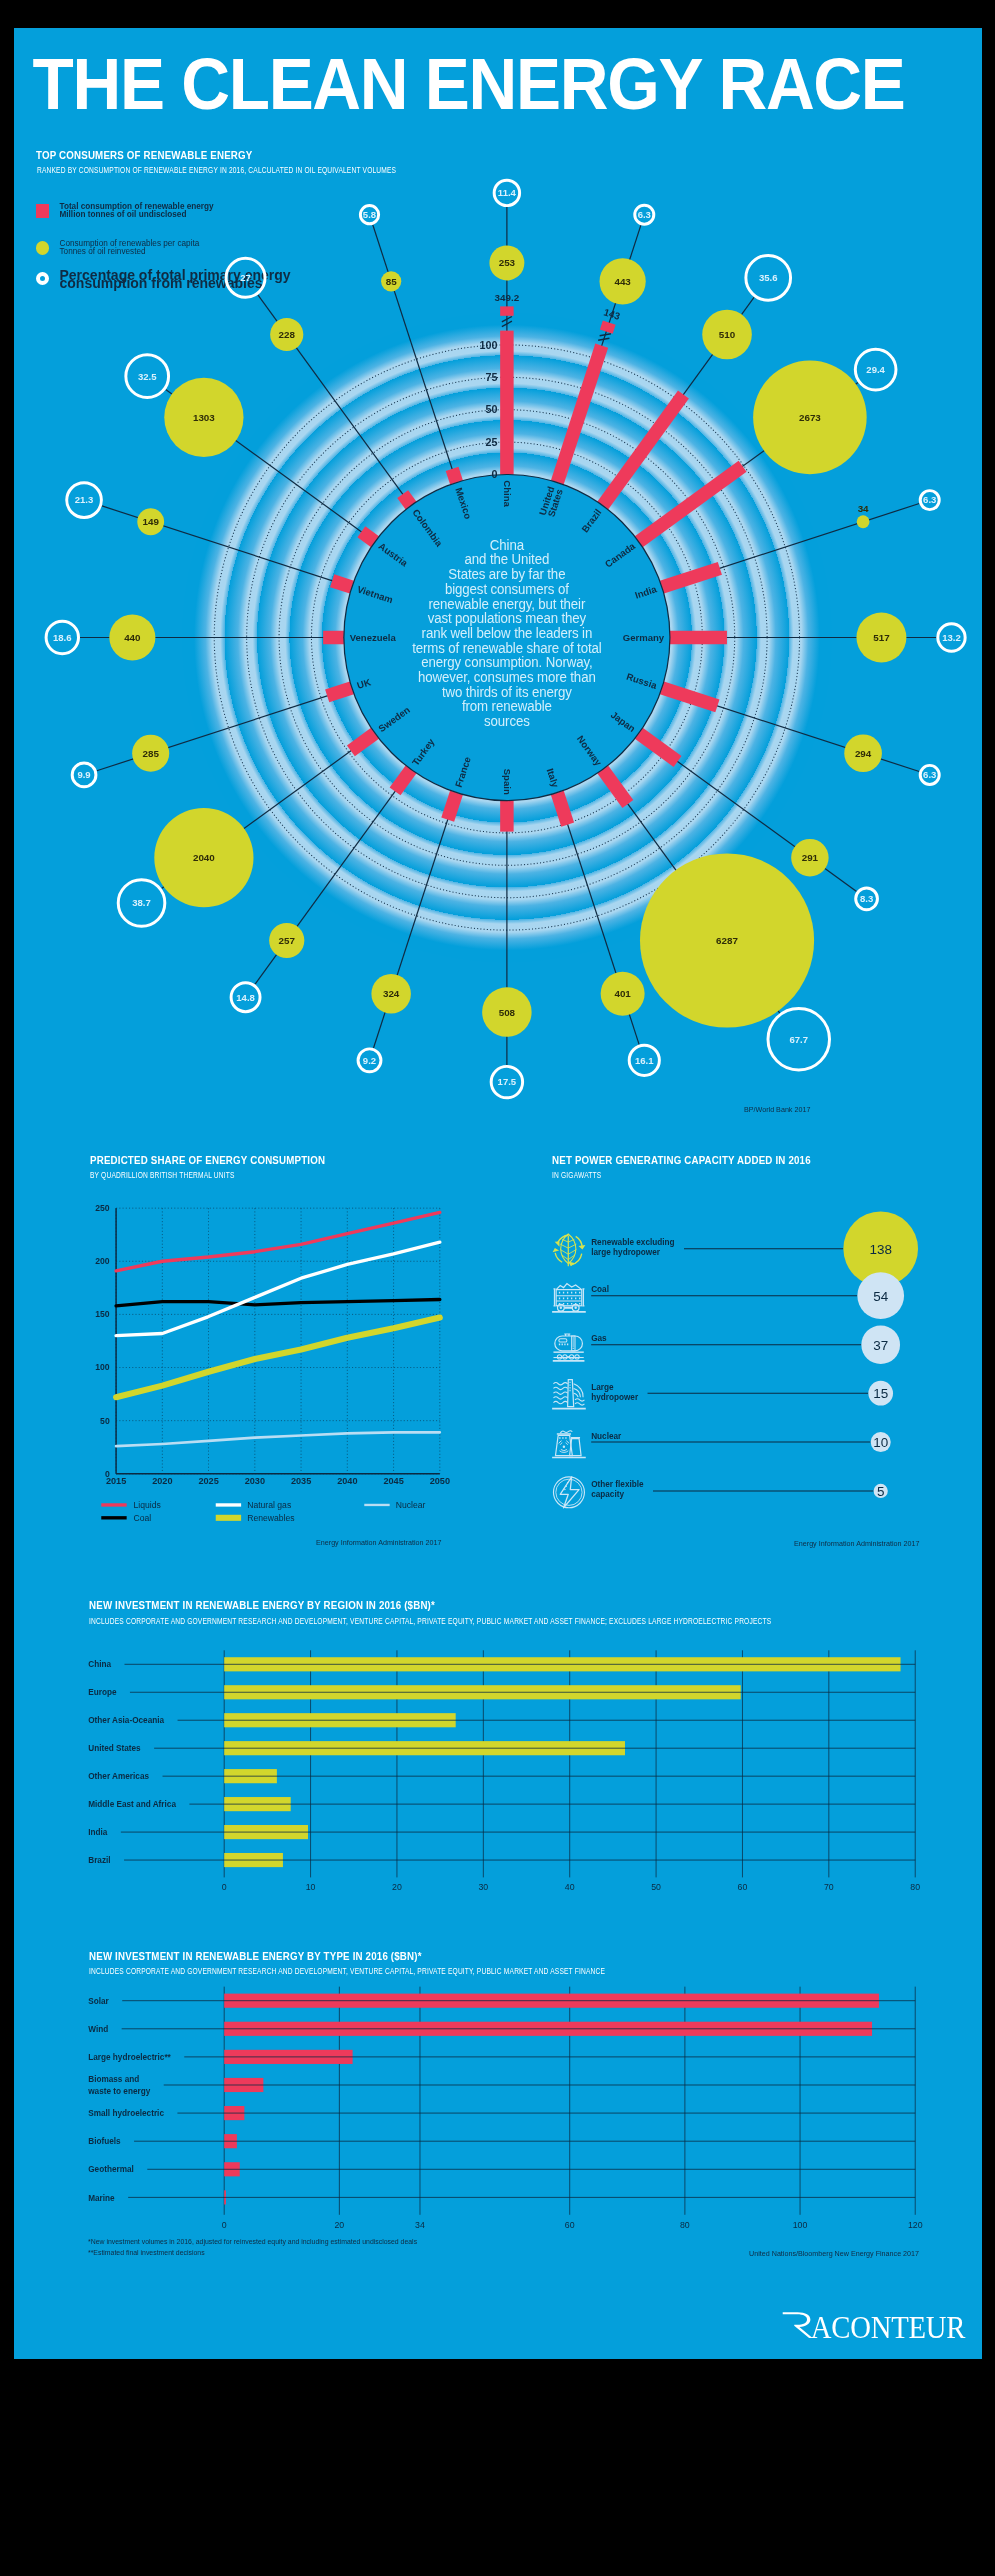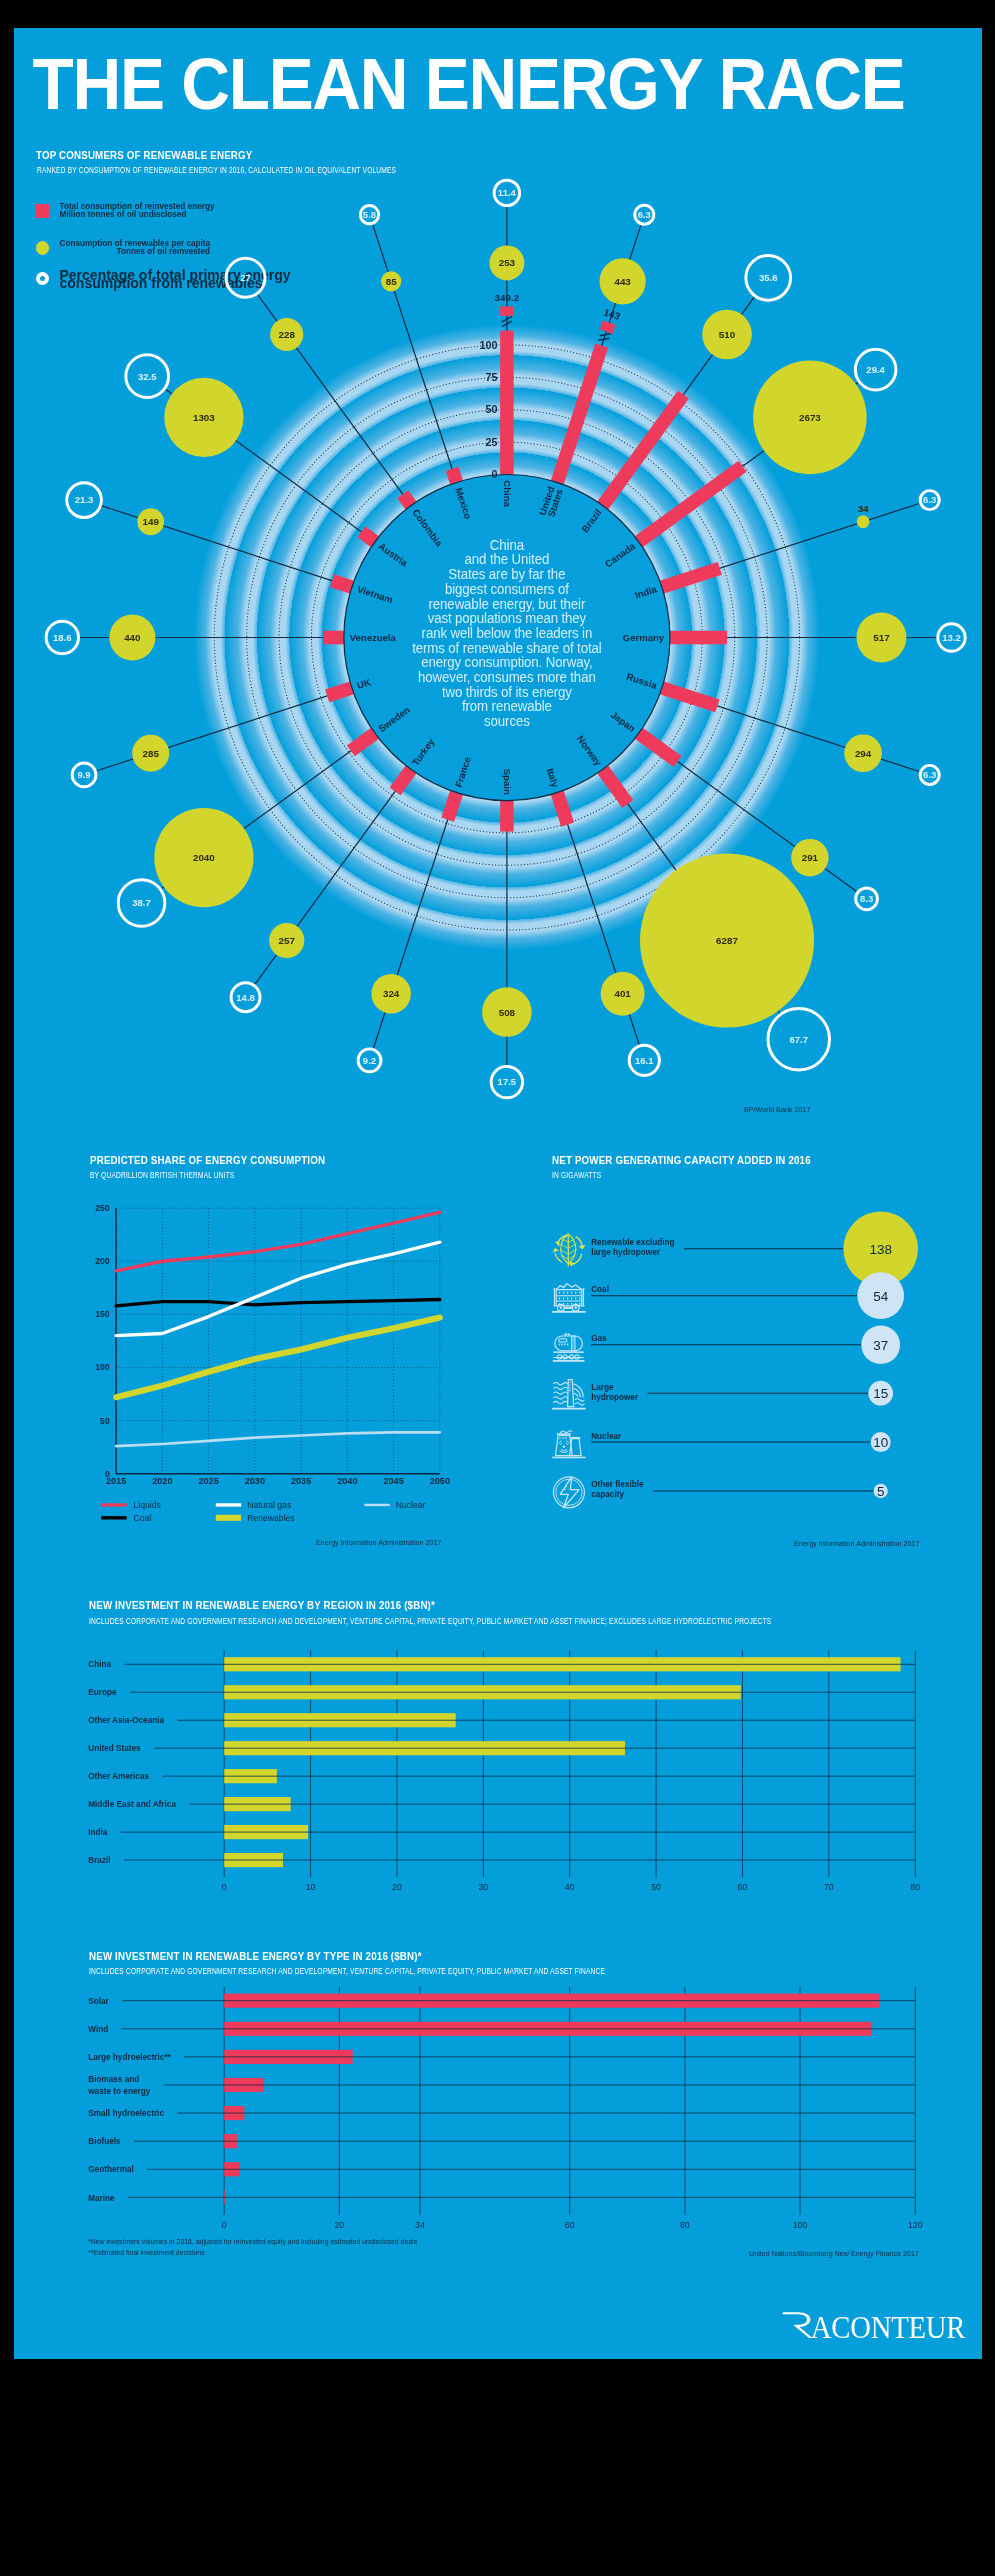--- a/index.html
+++ b/index.html
@@ -22,27 +22,27 @@
 
 <div id="poster">
   <h1 id="page-title">THE CLEAN ENERGY RACE</h1>
 
   <div class="sec-h" style="left:22.4px;top:121px;">TOP CONSUMERS OF RENEWABLE ENERGY</div>
   <div class="sec-s" style="left:23px;top:138px;">RANKED BY CONSUMPTION OF RENEWABLE ENERGY IN 2016, CALCULATED IN OIL EQUIVALENT VOLUMES</div>
   <div id="legend">
       <div class="abs" style="left: 22px; top: 176px;">
         <div class="abs" style="left:0;top:0;width:13.7px;height:14px;background:#ee3a5b"></div>
         <div class="abs" style="left:24px;top:-1.2px;color:#0f2b43;font-size:8.2px;font-weight:700;white-space:nowrap;line-height:8.5px;">
-          <div>Total consumption of reinvested energy</div>
+          <div>Total consumption of renewable energy</div>
           <div>Million tonnes of oil undisclosed</div>
         </div>
       </div>
       <div class="abs" style="left: 22px; top: 213px;">
         <div class="abs" style="left:0;top:0.3px;width:13.7px;height:13.7px;border-radius:50%;background:#d2d62c"></div>
-        <div class="abs" style="left:24px;top:-1.2px;color:#0f2b43;font-size:8.2px;font-weight:700;white-space:nowrap;line-height:8.5px;text-align:right;">
+        <div class="abs" style="left:24px;top:-1.2px;color:#0f2b43;font-size:8.2px;font-weight:400;white-space:nowrap;line-height:8.5px;">
           <div>Consumption of renewables per capita</div>
           <div>Tonnes of oil reinvested</div>
         </div>
       </div>
       <div class="abs" style="left: 22px; top: 244px;">
         <div class="abs" style="left:0.1px;top:0px;width:5px;height:5px;border-radius:50%;border:4.3px solid #fff;"></div>
         <div class="abs" style="left:24px;top:-1.2px;color:#0f2b43;font-size:14px;font-weight:700;white-space:nowrap;line-height:8.5px;">
           <div>Percentage of total primary energy</div>
           <div>consumption from renewables</div>
         </div>

